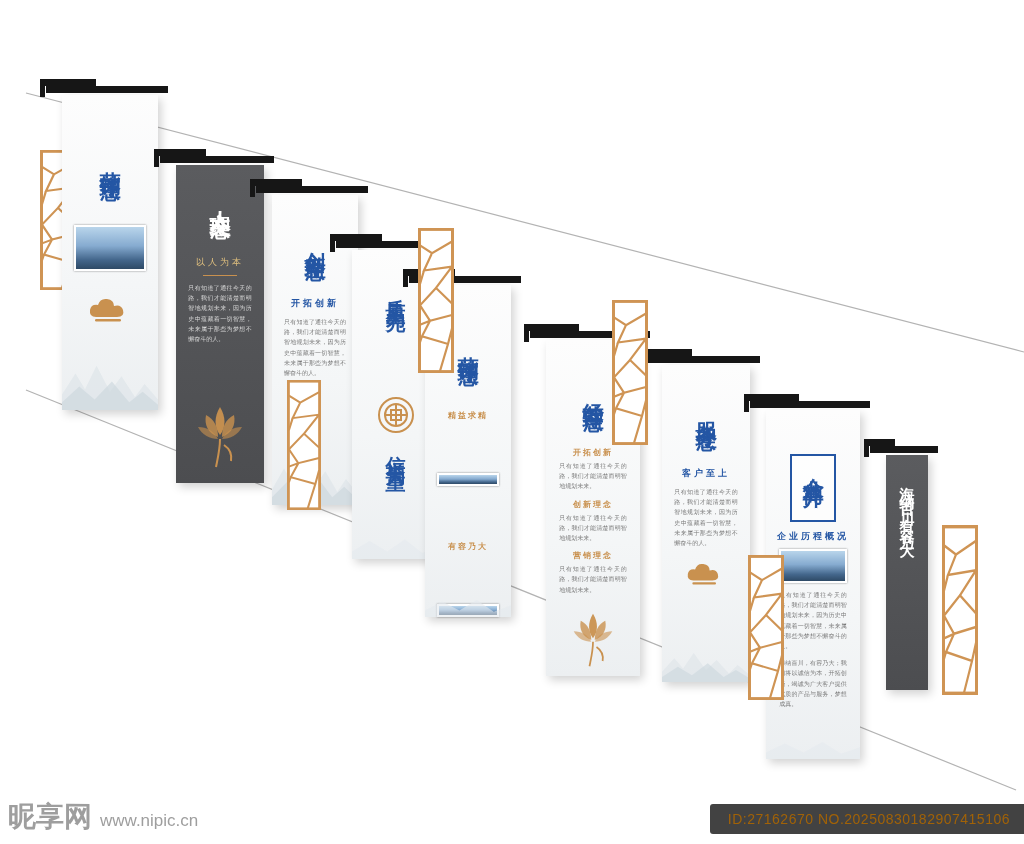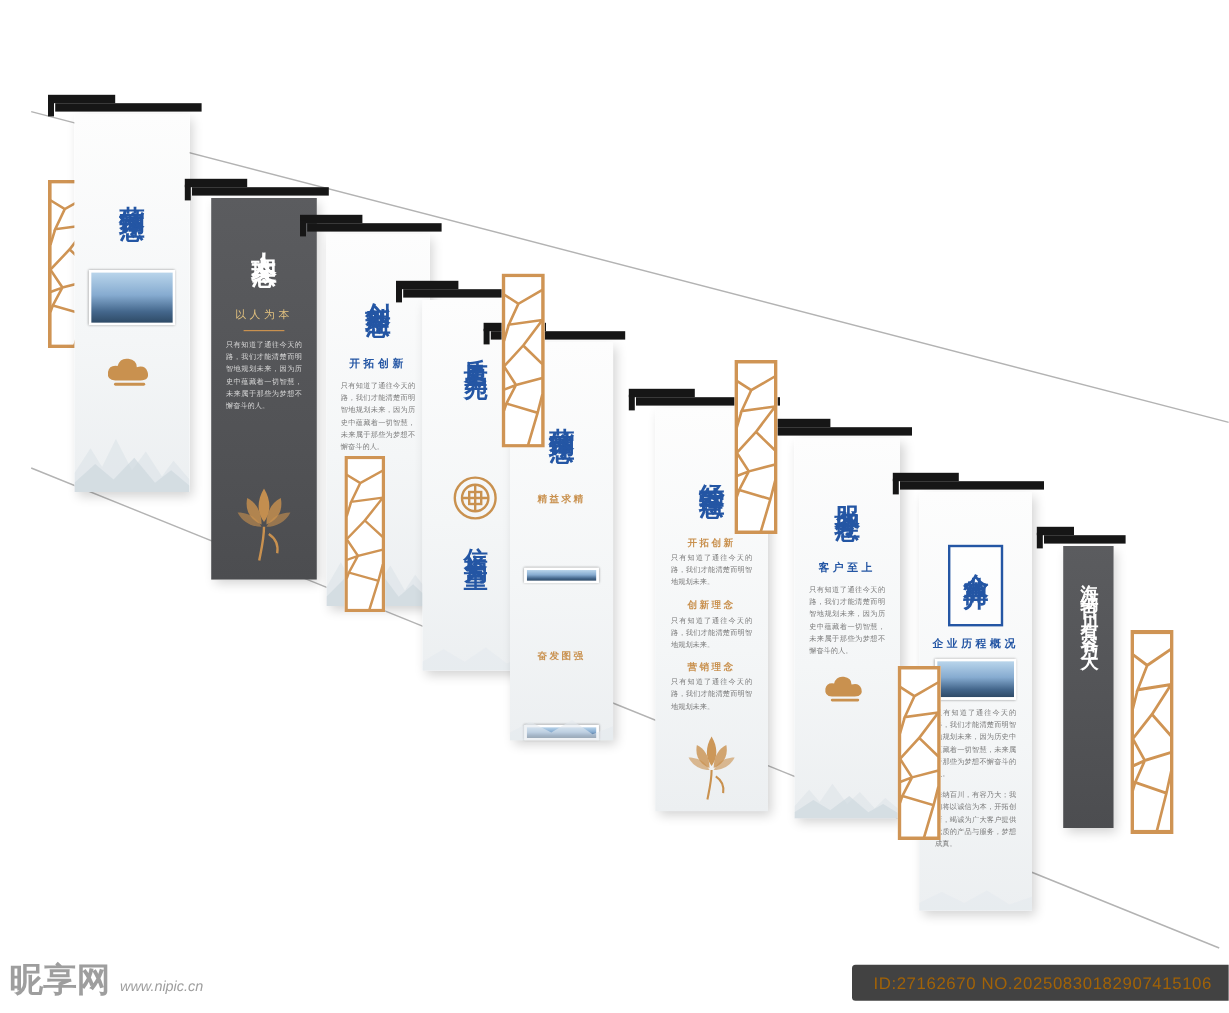--- a/index.html
+++ b/index.html
@@ -55,21 +55,21 @@
   .lattice svg{display:block;width:100%;height:100%;}
   .z-back{z-index:1;}
   .z-front{z-index:3;}
 
   
   .watermark{
     position:absolute;left:8px;bottom:8px;z-index:5;color:#969696;opacity:.92;
     display:flex;align-items:baseline;gap:8px;
   }
   .watermark .site{font-size:28px;font-weight:bold;font-family:"Liberation Serif","DejaVu Serif",serif;}
-  .watermark .url{font-size:12px;font-style:italic;}
+  .watermark .url{font-size:17px;}
   .idbar{
     position:absolute;right:0;bottom:10px;z-index:5;
     background:rgba(25,25,25,.82);color:#a16207;
     font-size:14px;letter-spacing:.5px;
     padding:7px 14px 7px 18px;border-radius:3px 0 0 3px;
   }
 </style>
 </head>
 <body>
 
@@ -196,21 +196,21 @@
         <path d="M0 40 L0 30 L20 16 L40 30 L60 14 L80 32 L100 22 L100 40 Z" fill="#e4eaee" opacity=".6"></path>
       </svg>
     </div>
   </div>
 
   <div class="panel" style="left:425px;top:285px;width:86px;height:277px;padding-top:55px;gap:48px;">
     <div class="hanger"></div>
     <div class="vtext title-blue">营销理念</div>
     <div class="sec-head">精益求精</div>
     <div class="photo" style="width:58px;height:34px;margin-top:4px;"></div>
-    <div class="sec-head">奋发图强</div>
+    <div class="sec-head">有容乃大</div>
     <div class="photo" style="width:58px;height:34px;margin-top:4px;"></div>
     <div class="mounts" style="height:26px;">
       <svg viewBox="0 0 100 40" preserveAspectRatio="none">
         <path d="M0 40 L0 30 L20 16 L40 30 L60 14 L80 32 L100 22 L100 40 Z" fill="#e4eaee" opacity=".6"></path>
       </svg>
     </div>
   </div>
 
   <div class="panel" style="left:546px;top:340px;width:94px;height:290px;padding-top:46px;">
     <div class="hanger"></div>

